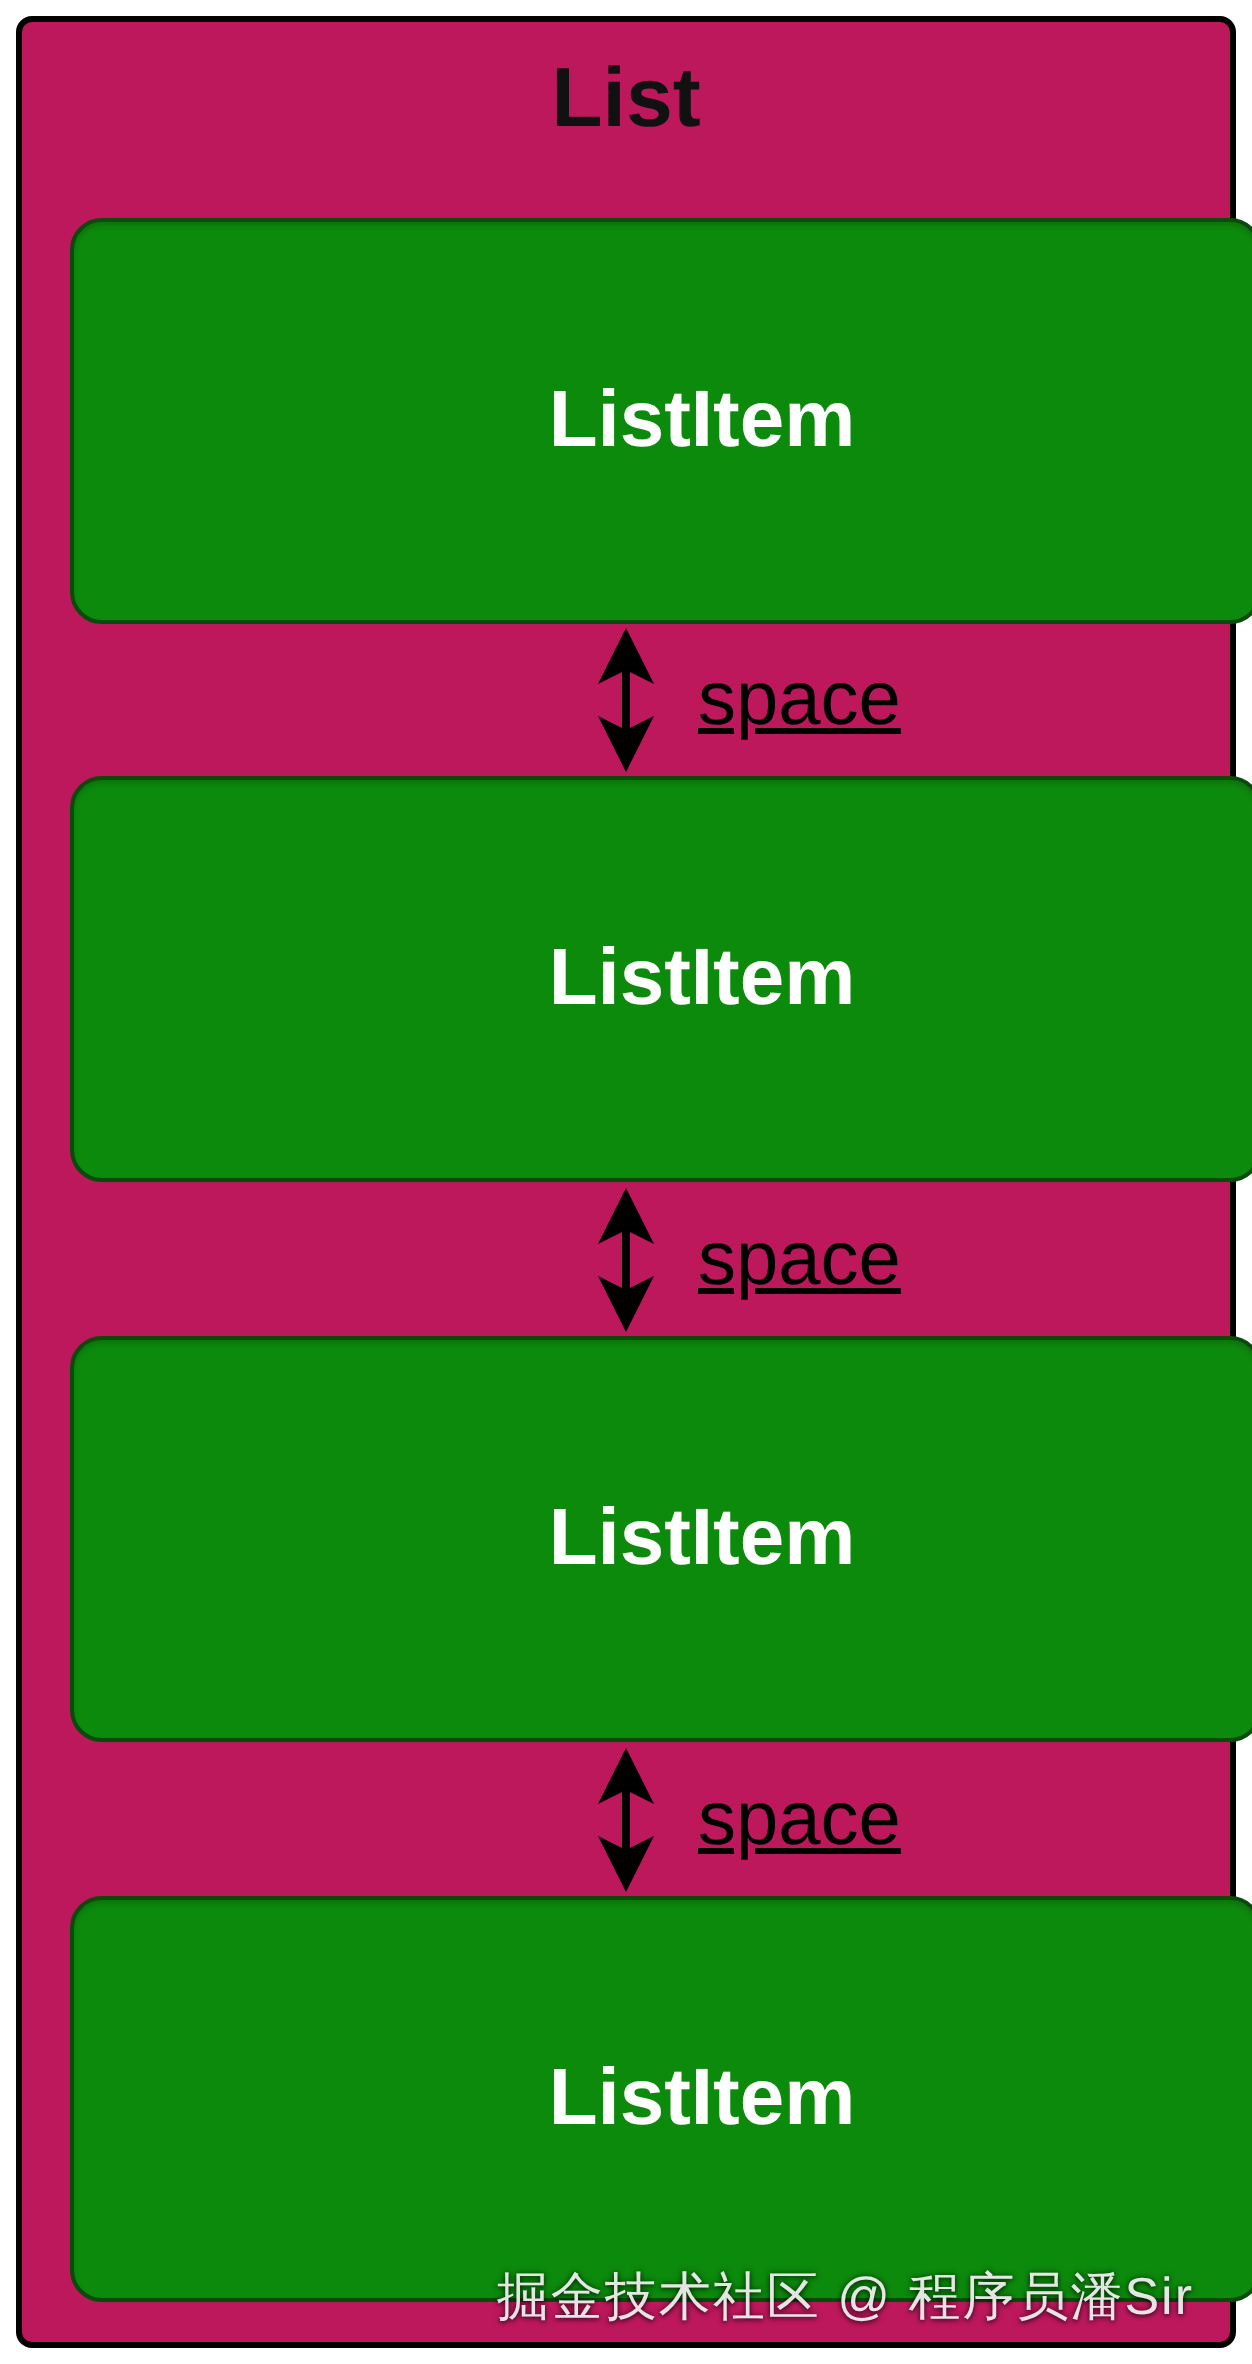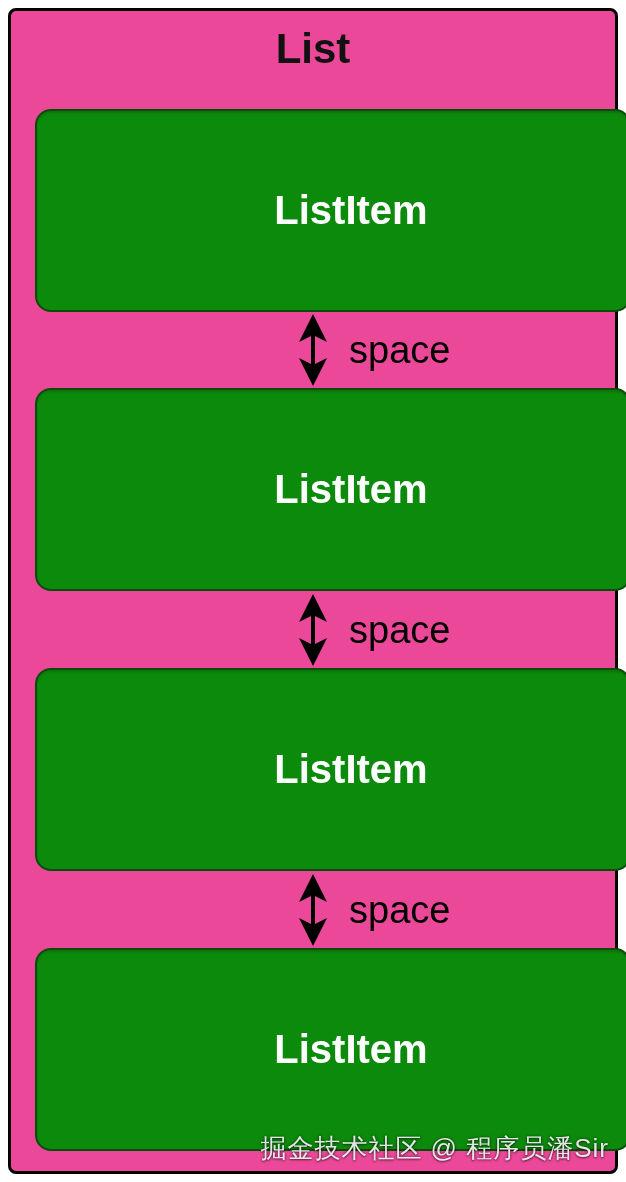--- a/index.html
+++ b/index.html
@@ -15,21 +15,21 @@
     overflow: hidden;
   }
   .container {
     position: absolute;
     left: 8px;
     top: 8px;
     width: 604px;
     height: 1160px;
     border: 3px solid #000000;
     border-radius: 8px;
-    background: #ec4899;
+    background: #be185d;
   }
   .title {
     position: absolute;
     top: 14px;
     left: 0;
     width: 100%;
     text-align: center;
     font-size: 42px;
     font-weight: bold;
     color: #111111;
@@ -55,35 +55,36 @@
   .item-0 { top: 98px; }
   .item-1 { top: 377px; }
   .item-2 { top: 657px; }
   .item-3 { top: 937px; }
   .spacer {
     position: absolute;
     left: 286px;
     height: 76px;
     display: flex;
     align-items: center;
+    text-decoration: underline;
   }
   .spacer-0 { top: 301px; }
   .spacer-1 { top: 581px; }
   .spacer-2 { top: 861px; }
   .spacer svg { display: block; }
   .spacer-label {
     margin-left: 20px;
     font-size: 38px;
     color: #000000;
     line-height: 1;
     white-space: nowrap;
   }
   .watermark {
     position: absolute;
-    right: 6px;
+    right: 18px;
     bottom: 5px;
     font-size: 26px;
     letter-spacing: 1px;
     color: rgba(245, 245, 245, 0.92);
     text-shadow: 0 0 3px rgba(0, 0, 0, 0.6), 0 1px 2px rgba(0, 0, 0, 0.45);
     z-index: 5;
     white-space: nowrap;
     margin-left: 24px;
   }
 </style>

